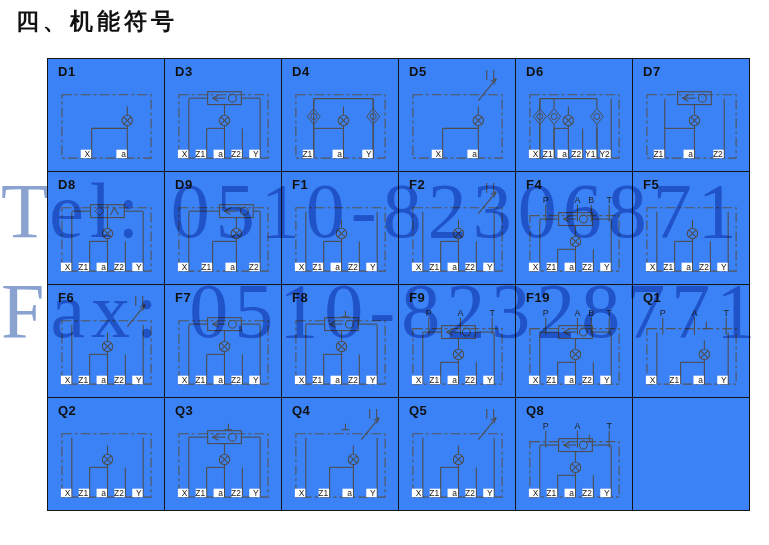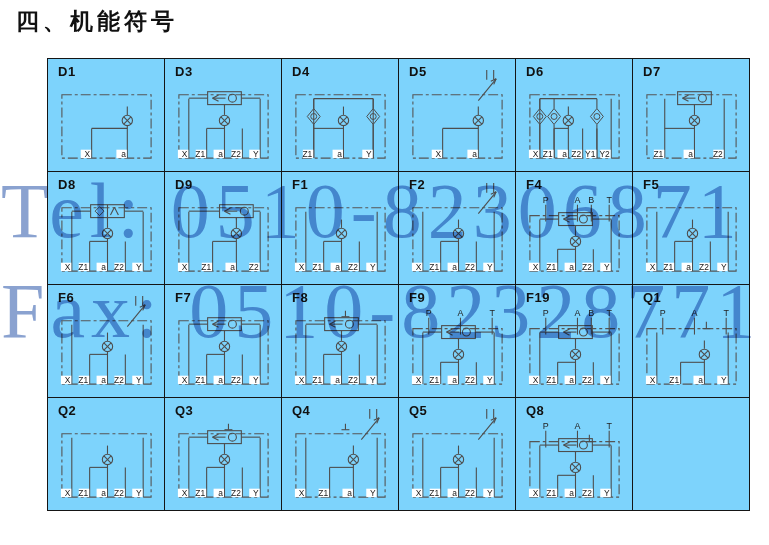--- a/index.html
+++ b/index.html
@@ -9,21 +9,21 @@
     overflow:hidden; font-family:"Liberation Sans", sans-serif;
   }
   .title {
     position:absolute; left:16px; top:6px; font-size:23px; font-weight:bold;
     color:#111; letter-spacing:4px; font-family:"DejaVu Sans", sans-serif;
   }
   .grid {
     position:absolute; left:47px; top:58px;
     display:grid; grid-template-columns:repeat(6,117px); grid-auto-rows:113px;
     border-top:1px solid #151515; border-left:1px solid #151515;
-    background:#7dd3fc;
+    background:#3b82f6;
   }
   .cell {
     position:relative; border-right:1px solid #151515; border-bottom:1px solid #151515;
     overflow:hidden;
   }
   .cell-id {
     position:absolute; left:10px; top:5px; font-size:13px; font-weight:bold;
     color:#111; letter-spacing:0.5px; z-index:2;
   }
   .cell svg { position:absolute; left:0; top:0; }

